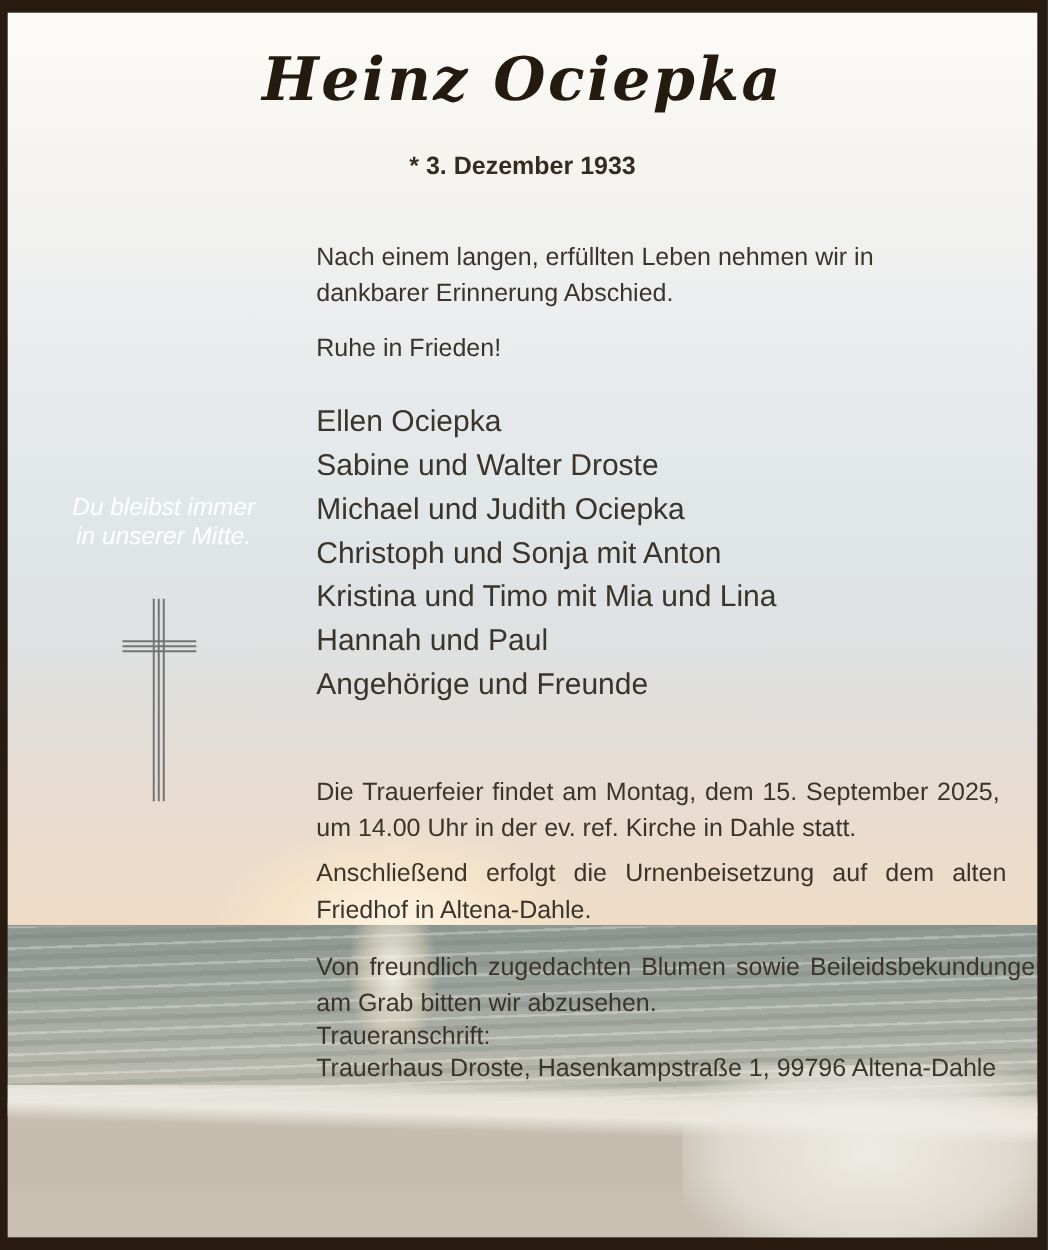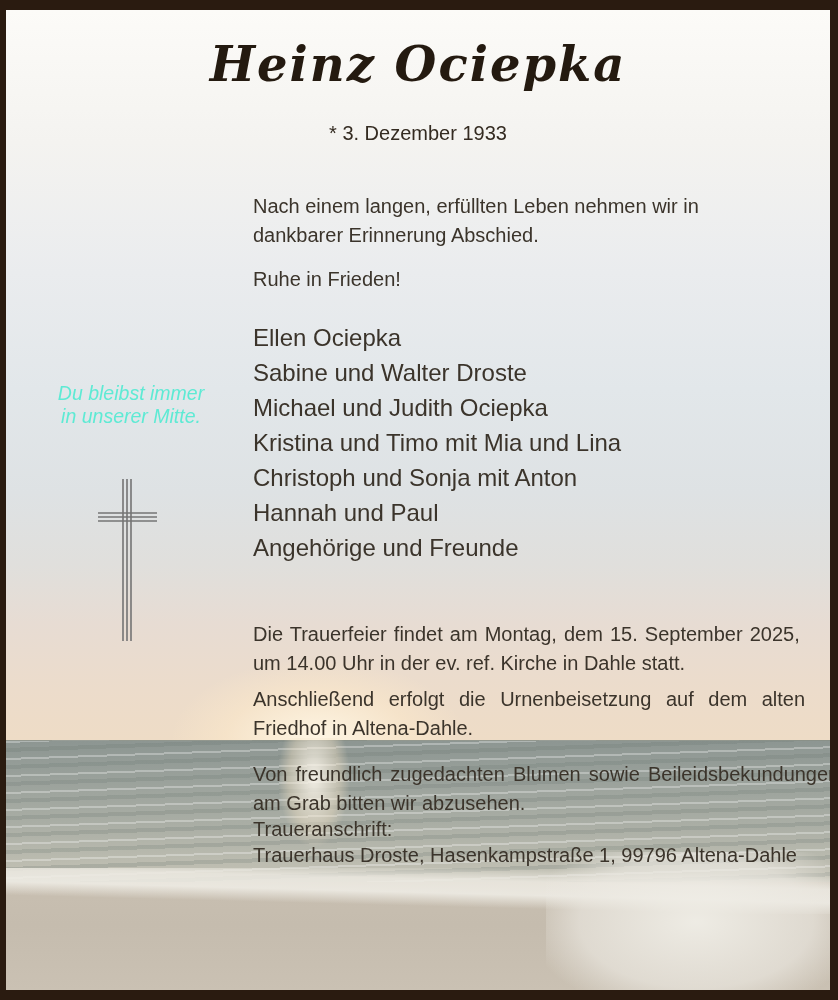--- a/index.html
+++ b/index.html
@@ -61,33 +61,33 @@
     left:0;right:0;top:26px;
     text-align:center;
     font-family:"DejaVu Serif",serif;
     font-style:italic;font-weight:600;
     font-size:48px;letter-spacing:2px;
     color:#241a10;
   }
   .dates{
     left:0;right:0;top:112px;
     display:flex;justify-content:center;gap:49px;
-    font-size:20px;color:#342b21;
+    font-size:20px;color:#342b21;font-weight:bold;
   }
   .col{left:247px;}
   .body-line{font-size:20px;line-height:29px;}
   .intro{top:182px;}
   .rest{top:255px;}
   .mourners{top:310px;}
   .mourner{font-size:24px;line-height:35px;}
   .memorial{
-    left:20px;top:372px;width:210px;
+    left:20px;top:385px;width:210px;
     text-align:center;white-space:nowrap;
     font-style:italic;font-size:19.5px;line-height:23px;
-    color:#5eead4;
+    color:#ffffff;
   }
   .cross{left:91px;top:468px;width:61px;height:164px;}
   .service{top:610px;}
   .burial{top:675px;}
   .flowers{top:750px;}
   .stretch{word-spacing:9px;}
   .stretch-sm{word-spacing:2.5px;}
   .wide-sm{word-spacing:1.5px;}
   .address{top:806px;}
   .address .body-line{line-height:26px;}
@@ -135,22 +135,22 @@
         <line x1="1" y1="39" x2="60" y2="39"></line>
         <line x1="1" y1="43" x2="60" y2="43"></line>
       </g>
     </svg>
   </div>
 
   <div class="txt col mourners">
     <div class="mourner">Ellen Ociepka</div>
     <div class="mourner">Sabine und Walter Droste</div>
     <div class="mourner">Michael und Judith Ociepka</div>
+    <div class="mourner">Christoph und Sonja mit Anton</div>
     <div class="mourner">Kristina und Timo mit Mia und Lina</div>
-    <div class="mourner">Christoph und Sonja mit Anton</div>
     <div class="mourner">Hannah und Paul</div>
     <div class="mourner">Angehörige und Freunde</div>
   </div>
 
   <div class="txt col service">
     <div class="body-line wide-sm">Die Trauerfeier findet am Montag, dem 15. September 2025,</div>
     <div class="body-line">um 14.00 Uhr in der ev. ref. Kirche in Dahle statt.</div>
   </div>
 
   <div class="txt col burial">

